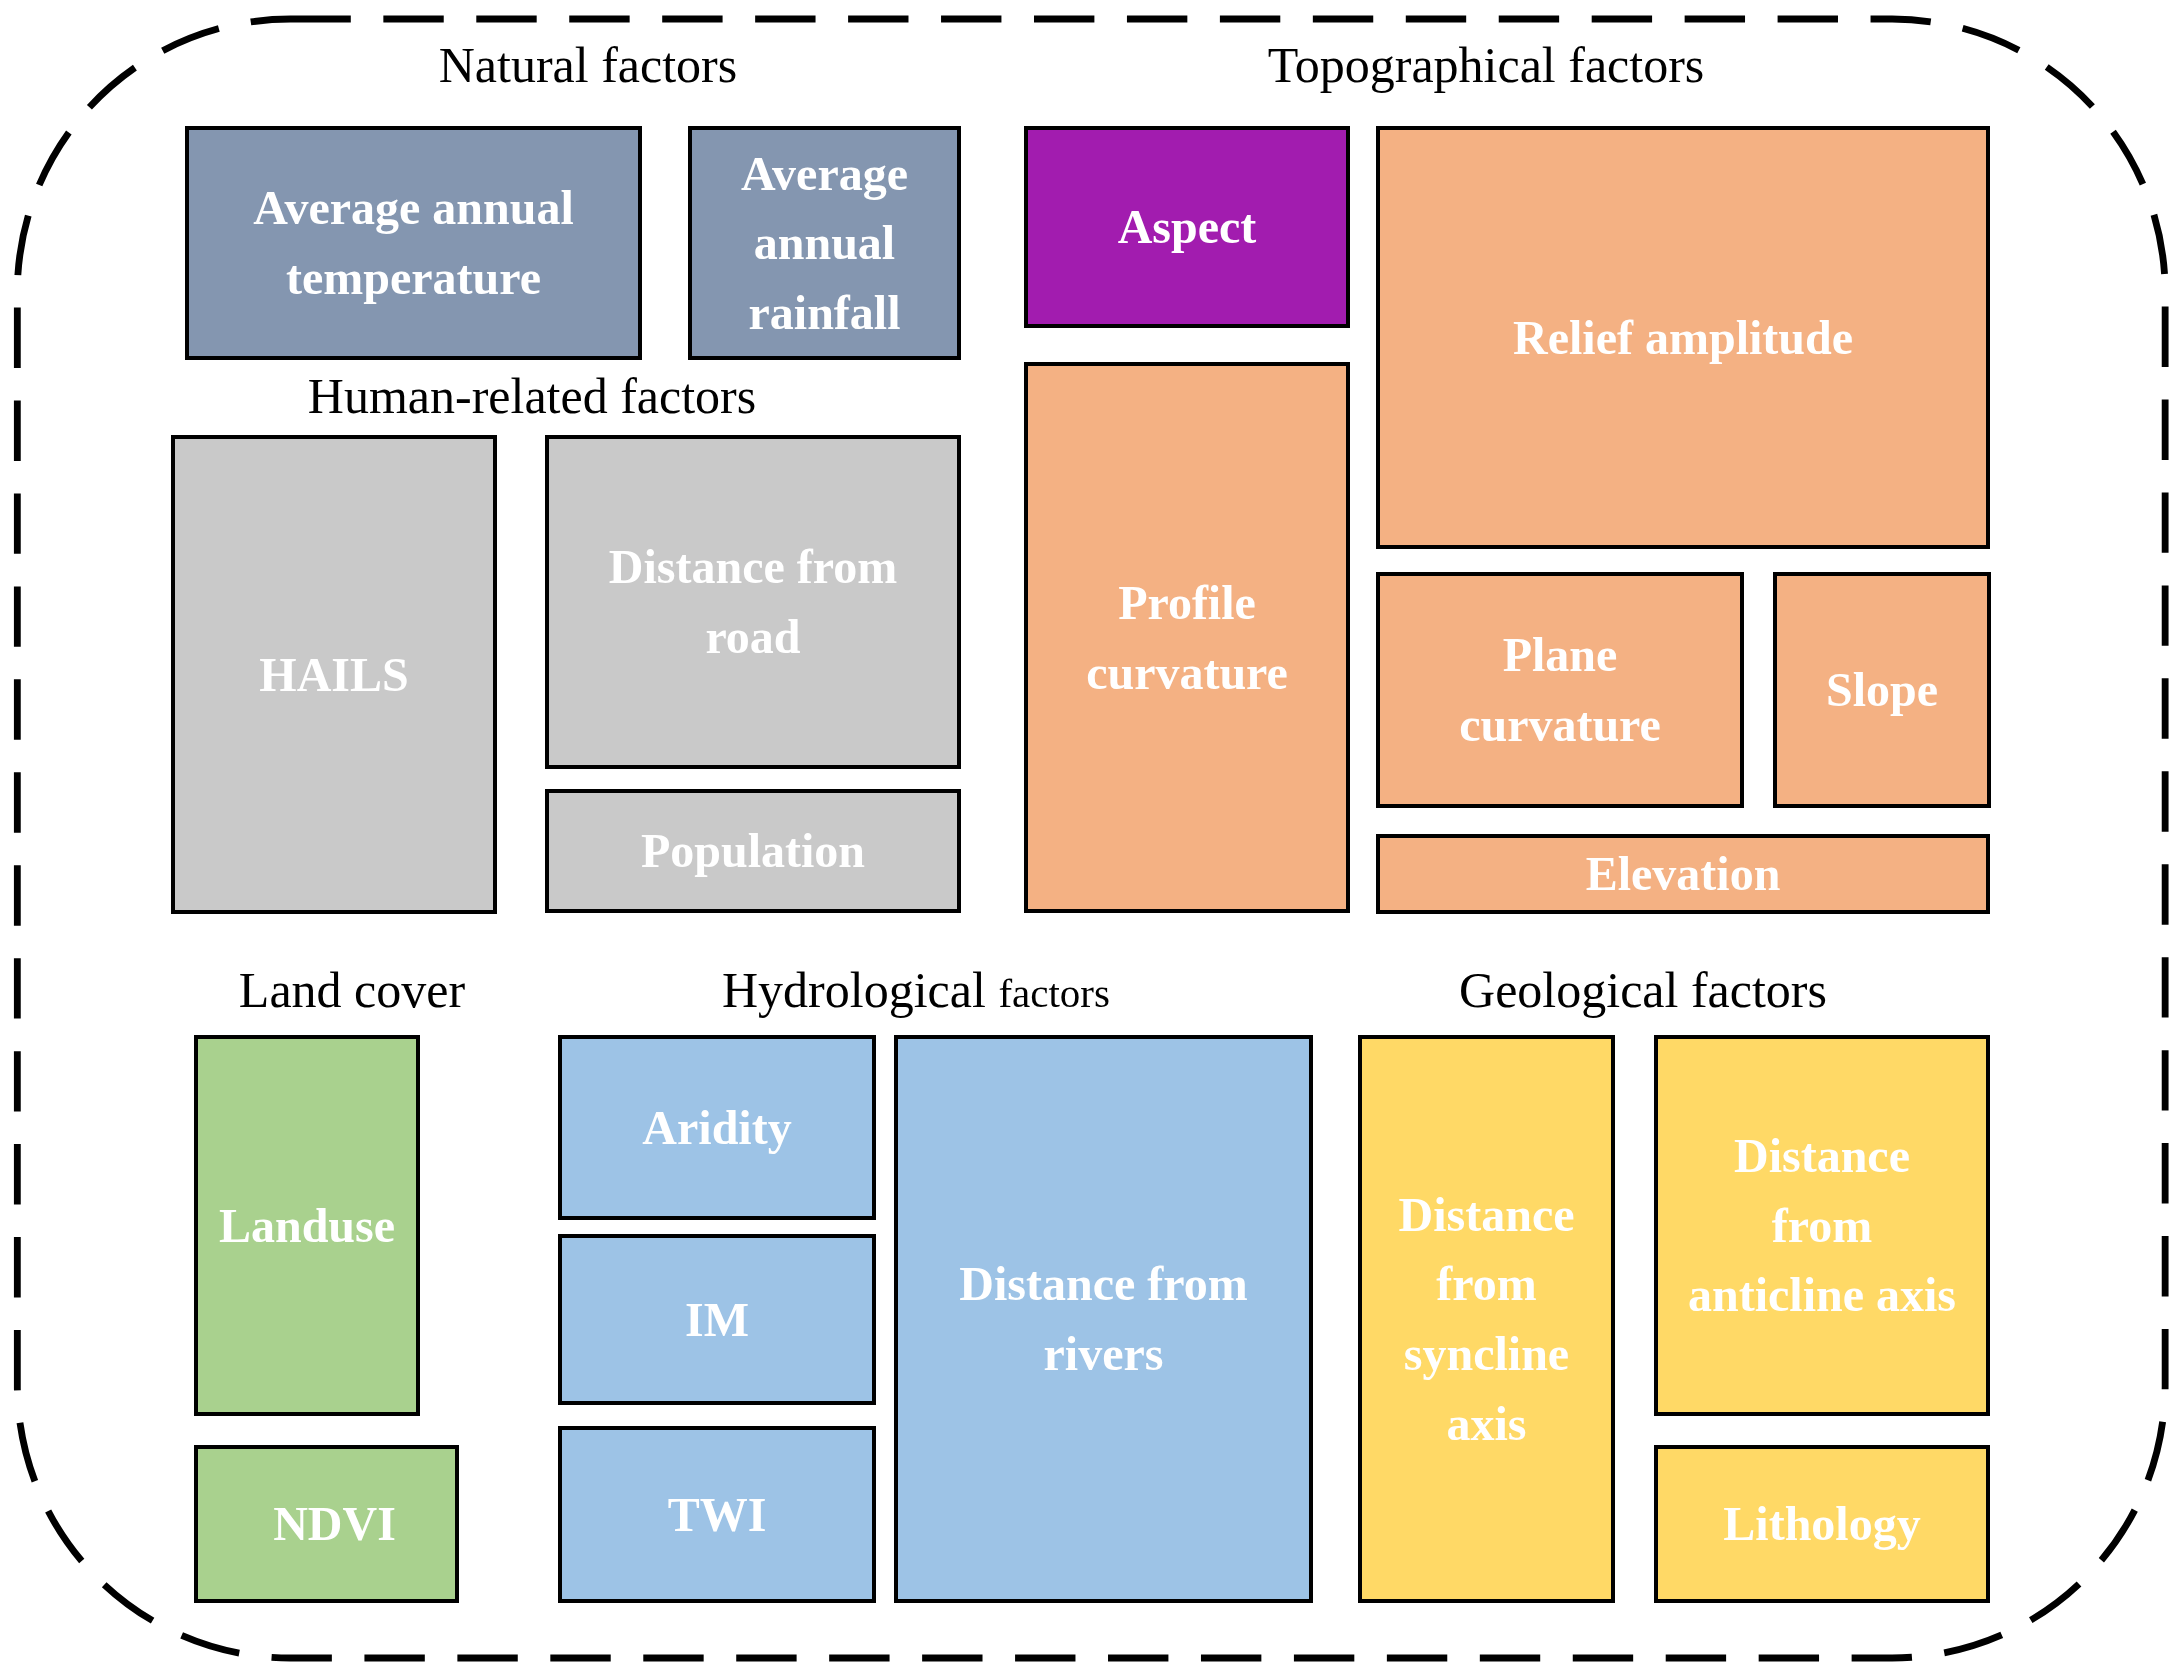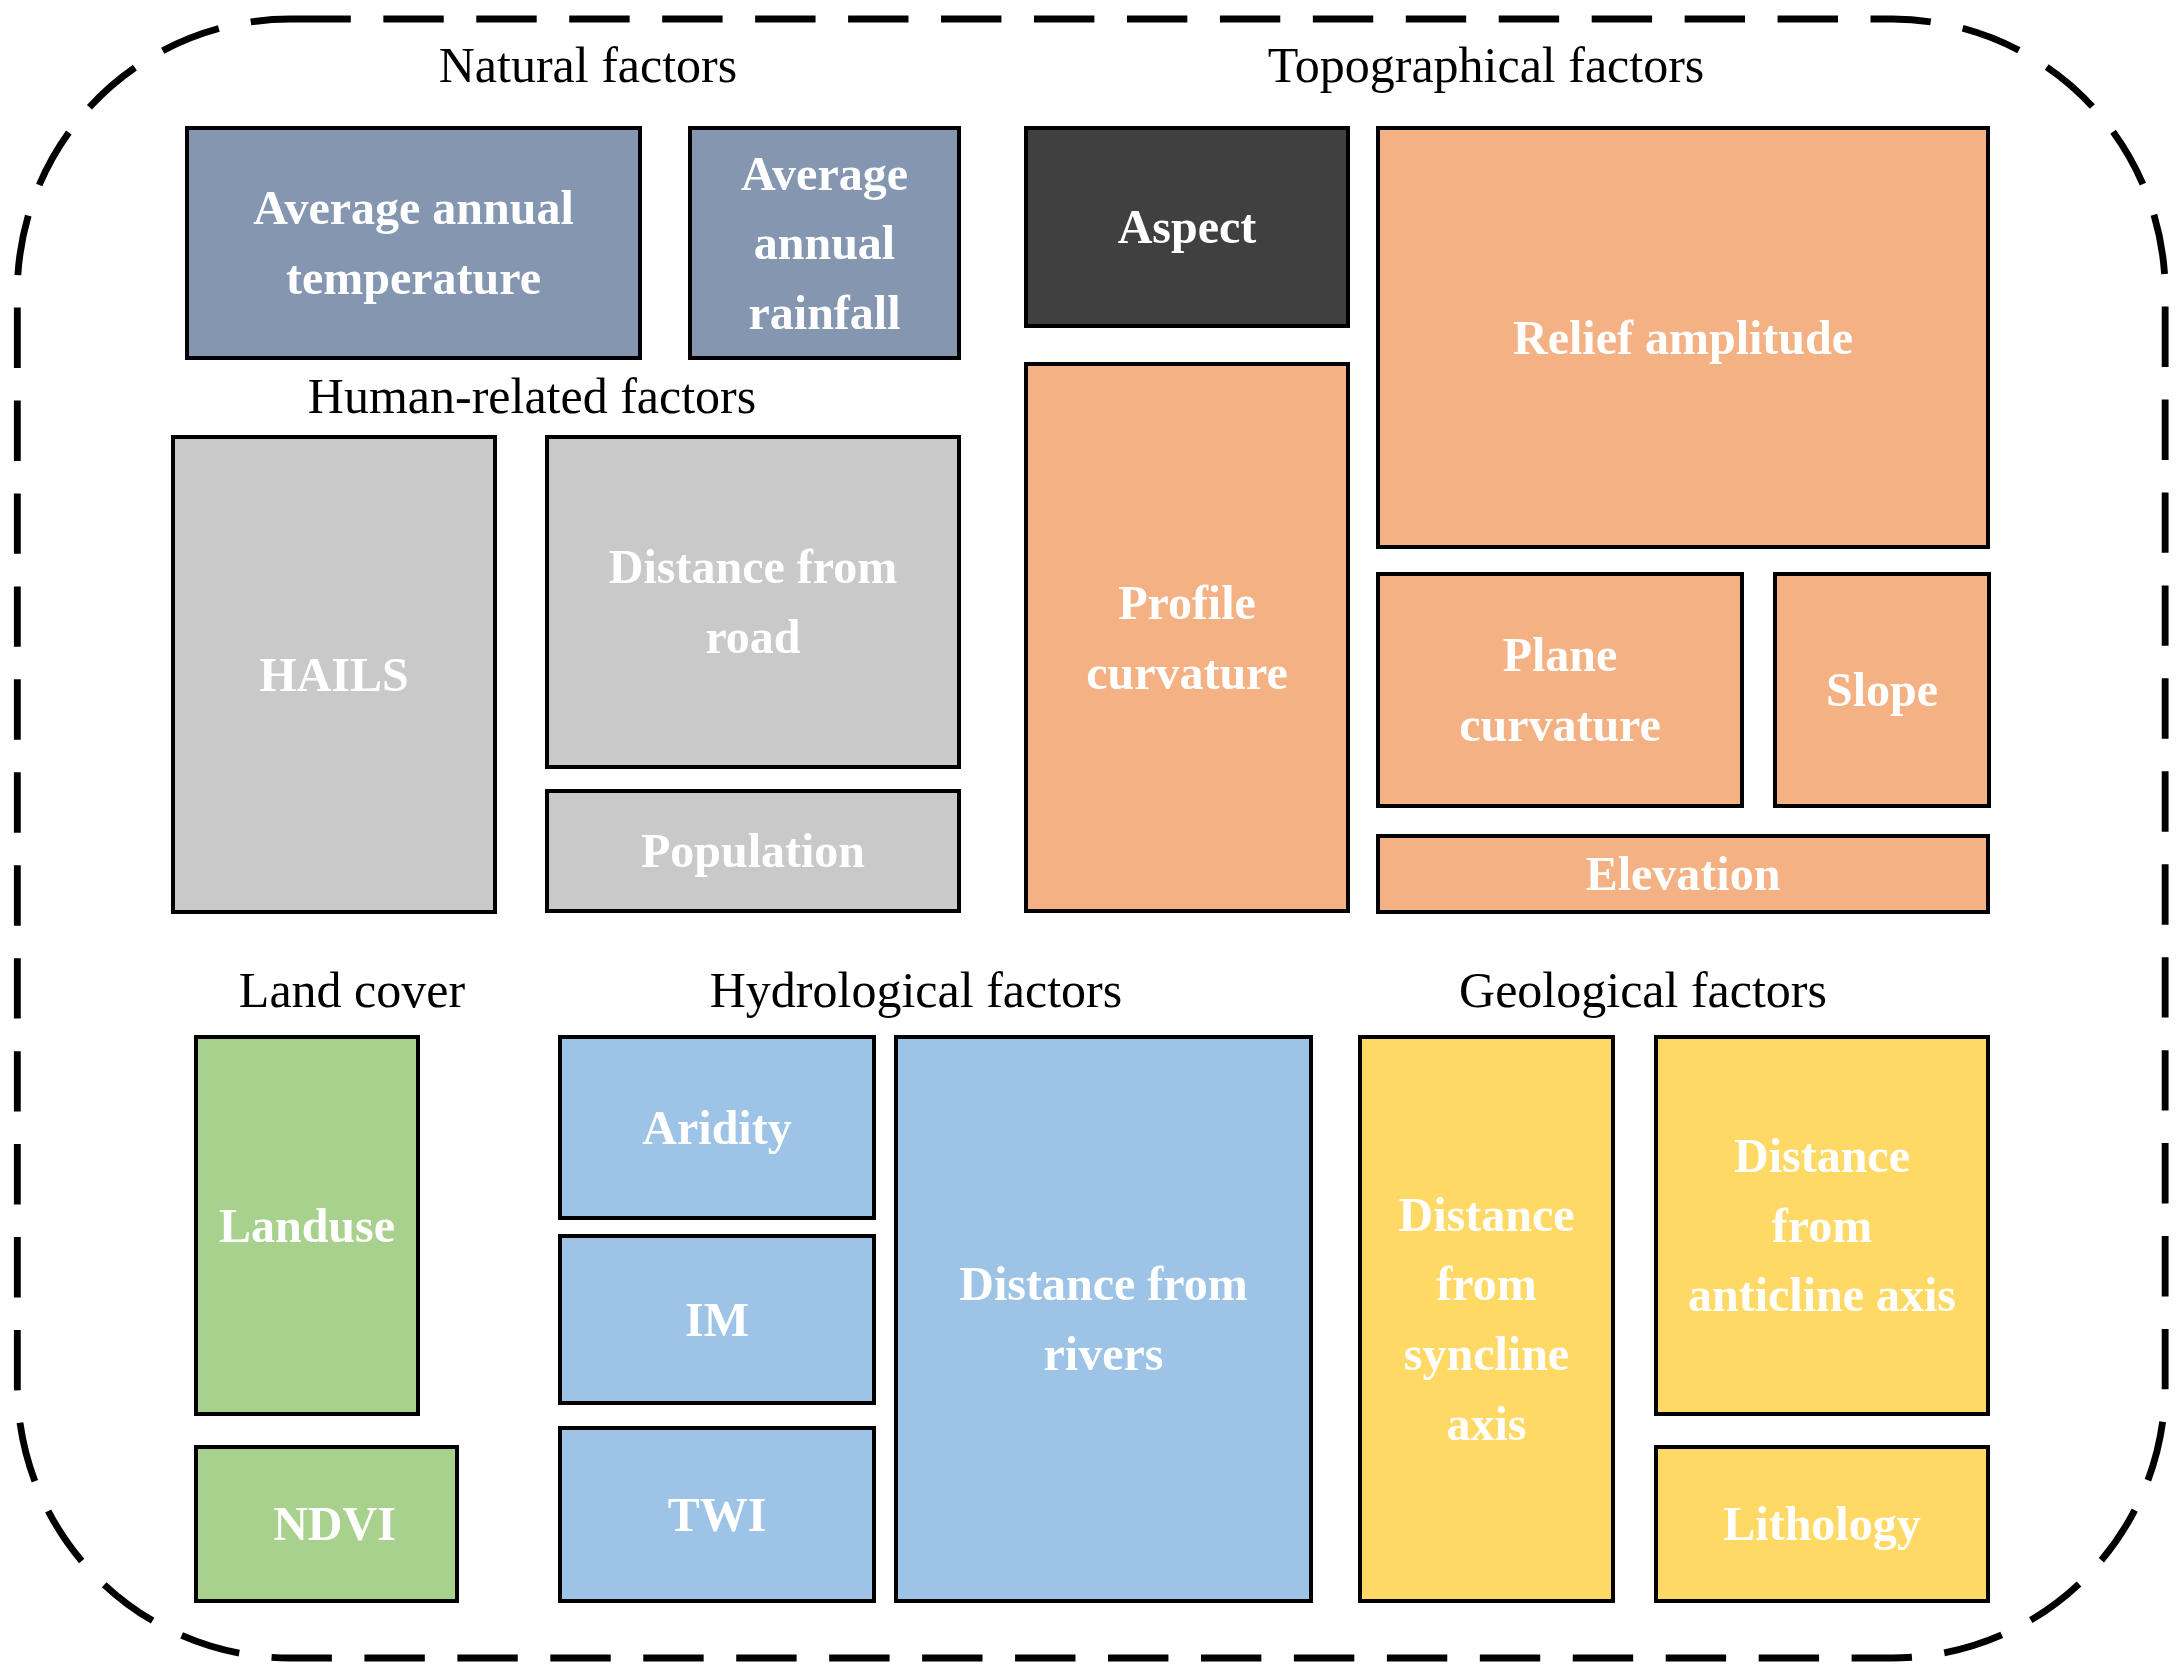--- a/index.html
+++ b/index.html
@@ -25,21 +25,21 @@
   .section-header {
     position: absolute;
     transform: translateX(-50%);
     white-space: nowrap;
     font-size: 50px;
     line-height: 1.15;
     color: #000000;
     text-align: center;
   }
   .section-header .suffix {
-    font-size: 50px;
+    font-size: 41px;
   }
   .section-header .suffix-gap {
     display: inline-block;
     width: 12.6px;
   }
   .box {
     position: absolute;
     box-sizing: border-box;
     border: 4.2px solid #000000;
     display: flex;
@@ -82,21 +82,21 @@
     <span class="label">Average annual
 temperature</span>
   </div>
 
   <div class="box" style="left: 688px; top: 126px; width: 273px; height: 234px; background-color: rgb(132, 150, 176);">
     <span class="label">Average
 annual
 rainfall</span>
   </div>
 
-  <div class="box" style="left: 1024px; top: 126px; width: 326px; height: 202px; background-color: #404040;">
+  <div class="box" style="left: 1024px; top: 126px; width: 326px; height: 202px; background-color: #a21caf;">
     <span class="label">Aspect</span>
   </div>
 
   <div class="box" style="left: 1376px; top: 126px; width: 614px; height: 423px; background-color: rgb(244, 177, 131);">
     <span class="label">Relief amplitude</span>
   </div>
 
   <div class="box" style="left: 1024px; top: 362px; width: 326px; height: 551px; background-color: rgb(244, 177, 131);">
     <span class="label">Profile
 curvature</span>

